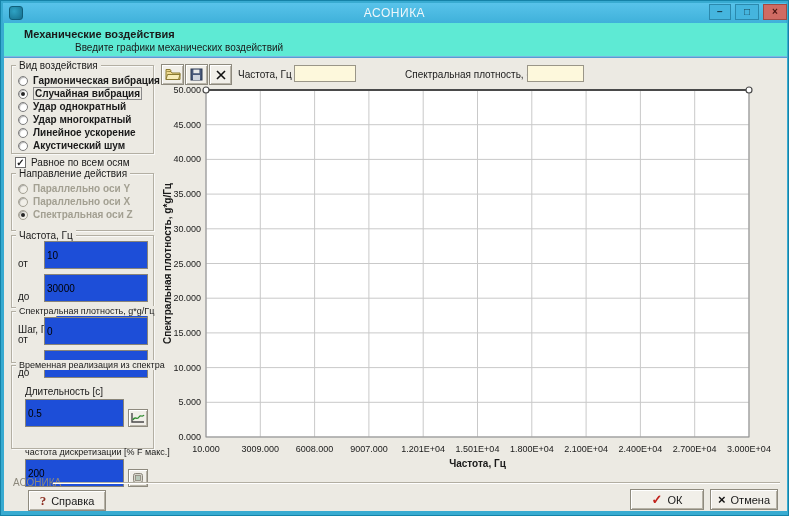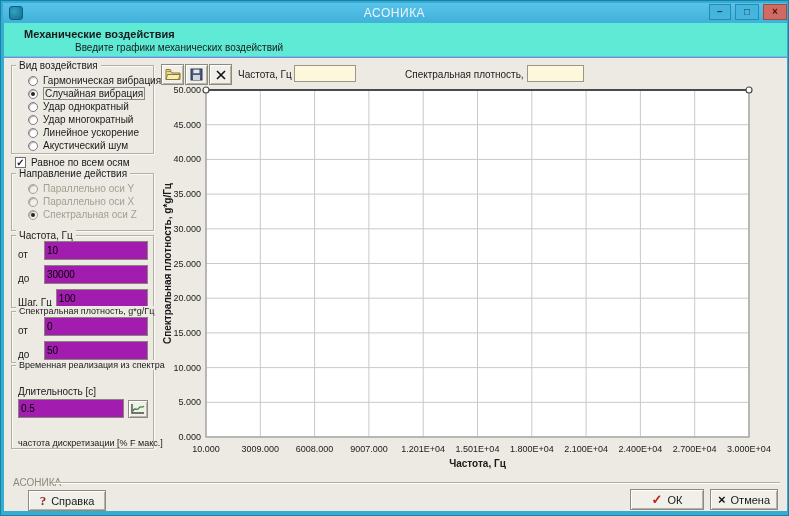--- a/index.html
+++ b/index.html
@@ -30,35 +30,35 @@
   
   .main { position:absolute; left:3px; top:57px; width:783px; height:453px; background:#eceae3; }
 
   
   .grp { position:absolute; left:10px; width:143px; border:1px solid #b3afa3;
     box-shadow:inset 1px 1px 0 rgba(255,255,255,.7), 1px 1px 0 rgba(255,255,255,.7); }
   .grp-title { position:absolute; top:-6px; left:4px; background:#eceae3; padding:0 3px;
     font-size:10px; white-space:nowrap;text-align:center; }
   .grp-title.small { font-size:9px; }
 
-  .opt { display:flex; align-items:center; gap:5px; height:13px; padding-left:16px; font-size:10px; white-space:nowrap; }
+  .opt { display:flex; align-items:center; gap:5px; height:13px; padding-left:6px; font-size:10px; white-space:nowrap;font-weight:bold; }
   .radio { width:10px; height:10px; border-radius:50%; flex:none; background:#fff;
     border:1px solid #7d7d7d; box-shadow:inset 1px 1px 1px rgba(0,0,0,.3); position:relative; }
   .radio.sel::after { content:""; position:absolute; inset:2px; border-radius:50%; background:#262626; }
   .opt.disabled { color:#a3a092; }
   .opt.disabled .radio { background:#f1efe8; border-color:#a5a295; }
   .focus-rect { border:1px solid #8a8a8a; padding:0 1px; }
 
   .cbrow { position:absolute; left:14px; top:156px; display:flex; align-items:center; gap:5px; font-size:10px; }
   .cb { width:11px; height:11px; background:#fff; border:1px solid #6f6f6f; flex:none;
     font-size:10px; line-height:9px; text-align:center; color:#1c1c1c; font-weight:bold; }
 
   .frow { display:flex; align-items:flex-end; gap:4px; margin:5px 5px 0 6px; font-size:10px; }
   .frow .flbl { white-space:nowrap; }
-  .frow input { flex:1; min-width:0; height:19px; border:1px solid #888478; background:#a21caf;
+  .frow input { flex:1; min-width:0; height:28px; border:1px solid #888478; background:#1d4ed8;
     font:10px "Liberation Sans", sans-serif; padding:0 2px; }
   .lbl { font-size:9px; margin:20px 0 0 6px; white-space:nowrap; }
 
   .ibtn { width:20px; height:18px; flex:none; background:#f1efe9; border:1px solid #8e8a7e;
     box-shadow:inset 1px 1px 0 #fff, inset -1px -1px 0 #b8b4a8; display:flex; align-items:center; justify-content:center; }
 
   
   .tbtn { position:absolute; top:63px; width:23px; height:21px; background:#f1efe9; border:1px solid #8e8a7e;
     box-shadow:inset 1px 1px 0 #fff, inset -1px -1px 0 #b8b4a8; display:flex; align-items:center; justify-content:center; }
   .tool-lbl { position:absolute; top:68px; font-size:10px; white-space:nowrap; }
@@ -169,33 +169,42 @@
     <div class="frow">
       <span class="flbl" style="width:22px;">от</span>
       <input value="0" style="">
     </div>
     <div class="frow">
       <span class="flbl" style="width:22px;">до</span>
       <input value="50" style="">
     </div>
   </div>
 
-  <div class="grp" style="top:364px; height:84px;">
+  <div class="grp" style="top:364px; height:84px;padding-left:7px;">
     <div class="grp-title small">Временная реализация из спектра</div>
     <div class="lbl" style="font-size:10px;">Длительность [с]</div>
     <div class="frow" style="margin-top:2px;">
       <input value="0.5" style="">
       <div class="ibtn">
         <svg width="14" height="12" viewBox="0 0 14 12">
           <path d="M1 1 V10 H13" fill="none" stroke="#4a4a4a" stroke-width="1.4"></path>
           <path d="M2 8 C4 3 6 9 8 5 C10 2 11 6 13 3" fill="none" stroke="#2e8b2e" stroke-width="1.3"></path>
         </svg>
       </div>
     </div>
     <div class="lbl">частота дискретизации [% F макс.]</div>
+    <div class="frow" style="margin-top:2px;">
+      <input value="200" style="">
+      <div class="ibtn">
+        <svg width="12" height="12" viewBox="0 0 12 12">
+          <rect x="1.5" y="1.5" width="9" height="9" rx="2" fill="#d8d5cc" stroke="#8a867a"></rect>
+          <rect x="3.5" y="3.5" width="5" height="5" fill="#b9c8b9" stroke="#8a867a" stroke-width=".8"></rect>
+        </svg>
+      </div>
+    </div>
   </div>
 
   <div class="tbtn" style="left:160px;">
     <svg width="16" height="13" viewBox="0 0 16 13">
       <path d="M1 3.5 h5 l1 1.5 h8 v6.5 h-14 z" fill="#efd98e" stroke="#8a7a30"></path>
       <path d="M1 3.5 v-2 h4.2 l1 1.6" fill="#efd98e" stroke="#8a7a30"></path>
       <path d="M2.5 6.5 h12.5 l-1.5 5 h-12.5 z" fill="#f7ecb8" stroke="#8a7a30"></path>
     </svg>
   </div>
   <div class="tbtn" style="left:184px;">

